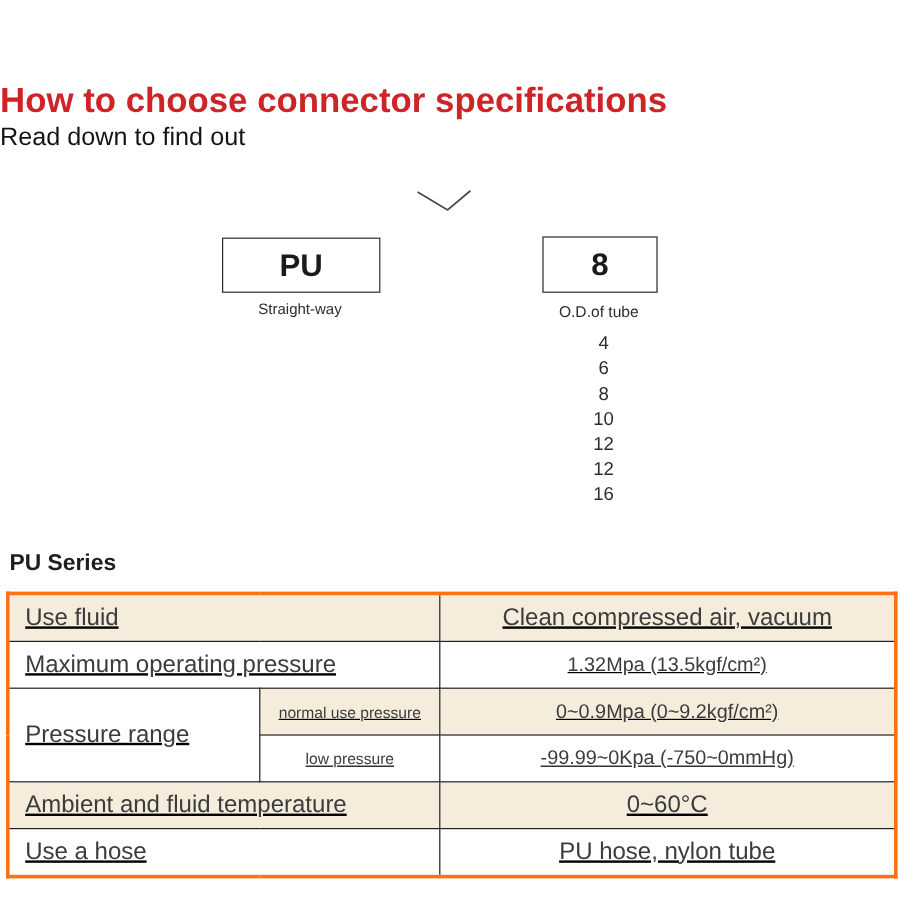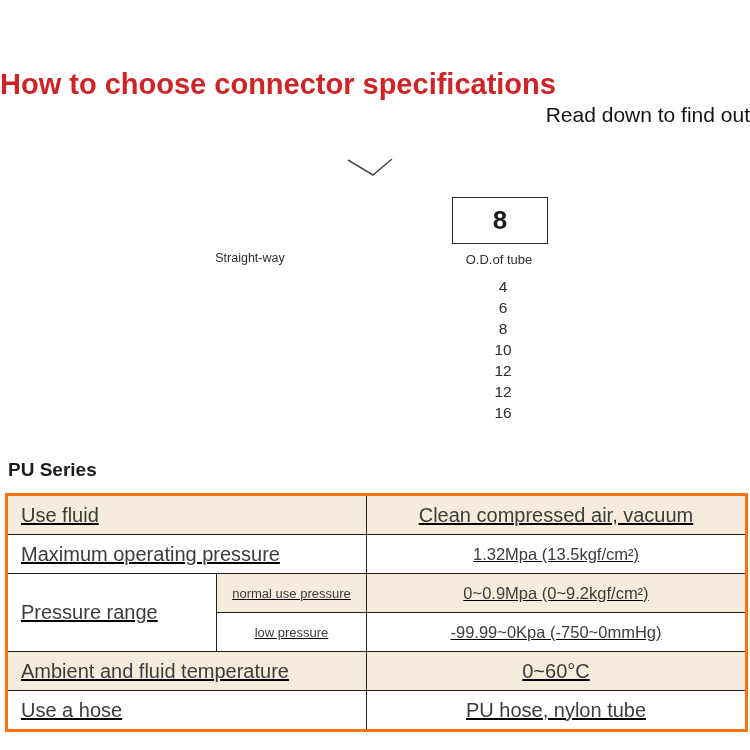--- a/index.html
+++ b/index.html
@@ -5,21 +5,21 @@
   html,body { margin:0; padding:0; background:#ffffff; }
   .page {
     position:relative; width:750px; height:750px; background:#ffffff;
     font-family:"Liberation Sans","DejaVu Sans",sans-serif; overflow:hidden;
   }
   .title {
     position:absolute; top:52px; left:0; width:750px; text-align:left;
     font-size:29px; font-weight:bold; color:#cc2427; letter-spacing:0;margin-top:16px;
   }
   .subtitle {
-    position:absolute; top:103px; left:0; width:750px; text-align:right;
+    position:absolute; top:103px; left:0; width:750px; text-align:left;
     font-size:21px; color:#141414;
   }
   .chevron { position:absolute; left:344px; top:154px; }
   .code-box {
     position:absolute; border:1px solid #2b2b2b; background:#fff;
     display:flex; align-items:center; justify-content:center;
     font-size:26px; font-weight:bold; color:#1b1b1b;
   }
   .box-pu { left:185px; top:198px; width:130px; height:44px; }
   .box-size { left:452px; top:197px; width:94px; height:45px; }
@@ -59,20 +59,23 @@
 
 <div class="page">
 
   <div class="title">How to choose connector specifications</div>
   <div class="subtitle">Read down to find out</div>
 
   <svg class="chevron" width="52" height="26" viewBox="0 0 52 26">
     <polyline points="4,6 29,21 48,5" fill="none" stroke="#4a4a4a" stroke-width="1.5"></polyline>
   </svg>
 
+  <div class="code-box box-pu">
+    <span>PU</span>
+  </div>
   <div class="box-caption cap-pu">Straight-way</div>
 
   <div class="code-box box-size">
     <span>8</span>
   </div>
   <div class="box-caption cap-size">O.D.of tube</div>
 
   <div class="size-options">
     <div>4</div>
     <div>6</div>

